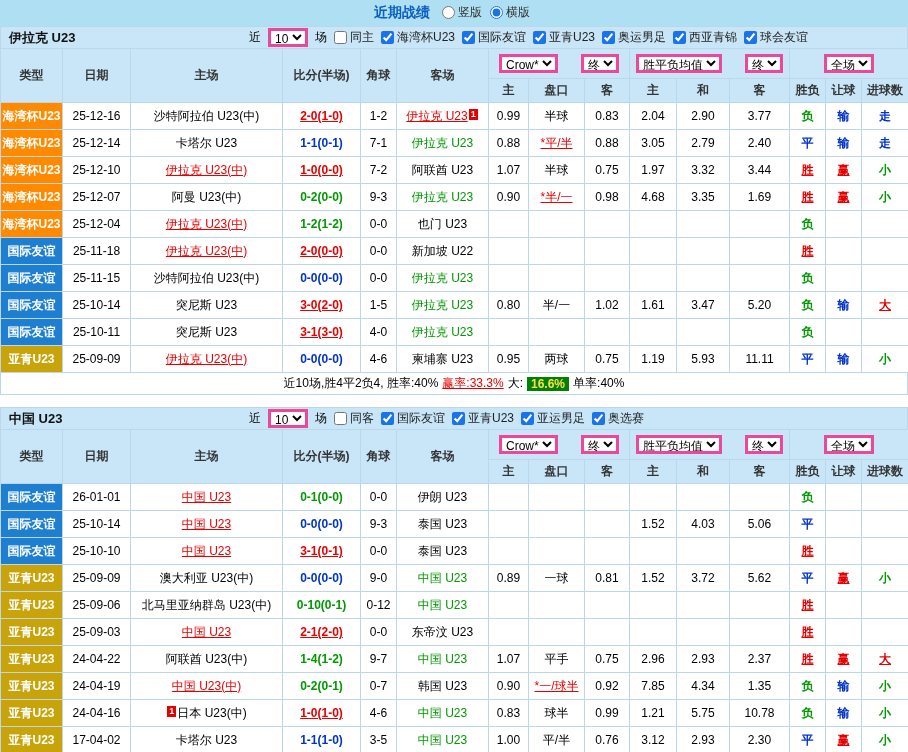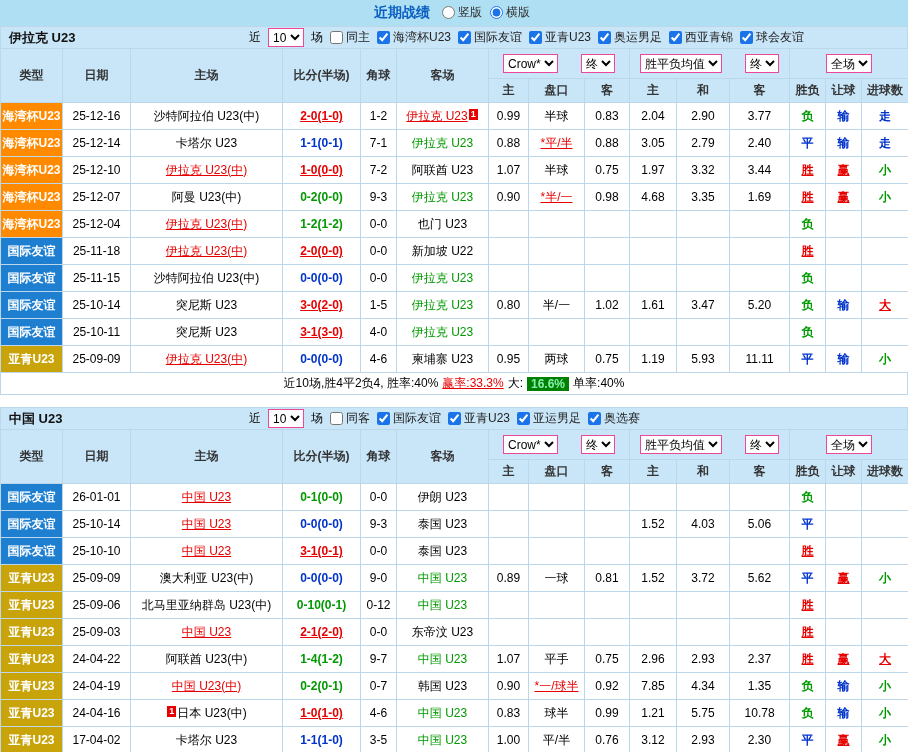--- a/index.html
+++ b/index.html
@@ -12,21 +12,21 @@
   .topbar .title { color:#0B5FC2; font-weight:bold; font-size:14px; margin-right:8px; }
   .radio-label { display:inline-flex; align-items:center; margin:0 4px; color:#333; }
   input[type=radio], input[type=checkbox] { width:13px; height:13px; margin:0 3px 0 0; accent-color:#1a73e8; }
 
   .secbar { height:22px; background:#C9E6F8; border:1px solid #BDD7EA; border-bottom:none;
             display:flex; align-items:center; padding:0 0 0 8px; }
   .team-name { font-weight:bold; font-size:13px; color:#111; width:240px; }
   .controls { display:flex; align-items:center; gap:7px; }
   .controls .flt { display:inline-flex; align-items:center; color:#222; cursor:default; }
 
-  select { font-size:12px; height:19px; border:1px solid #ec4899; background:#fff; padding:0; }
+  select { font-size:12px; height:19px; border:3px solid #ec4899; background:#fff; padding:0; }
 
   table { border-collapse:collapse; table-layout:fixed; width:908px; }
   th, td { border:1px solid #BDD7EA; text-align:center; overflow:hidden; white-space:nowrap; padding:0; }
   thead th { background:#C9E6F8; color:#333; font-weight:bold; font-size:12px; }
   tr.hdr1 th { height:30px; }
   tr.hdr2 th { height:24px; }
   tbody td { height:27px; background:#fff; }
   td.type { color:#fff; font-weight:bold; }
   .type-orange { background:#FF8A00; }
   .type-blue   { background:#1E7FD0; }
@@ -38,21 +38,21 @@
   .c-b { color:#0033CC; }
   .c-k { color:#000; }
   .score, .res { font-weight:bold; }
 
   .badge1 { display:inline-block; background:#E60000; color:#fff; font-size:9px; line-height:11px;
             padding:0 2px; margin:0 1px; vertical-align:text-top; font-weight:bold; }
 
   .summary { height:22px; display:flex; align-items:center; justify-content:center;
              border:1px solid #BDD7EA; border-top:none; }
   .summary span { margin:0 2px; }
-  .sum-badge { background:#008000; color:#86efac; padding:0 4px; font-weight:bold; }
+  .sum-badge { background:#008000; color:#fde047; padding:0 4px; font-weight:bold; }
   .gap { height:12px; background:#fff; }
 </style>
 </head>
 <body>
 
 <div class="topbar">
   <span class="title">近期战绩</span>
   <span id="radio-area"><label class="radio-label">
         <input type="radio" name="layout" style="">
         <span>竖版</span>

